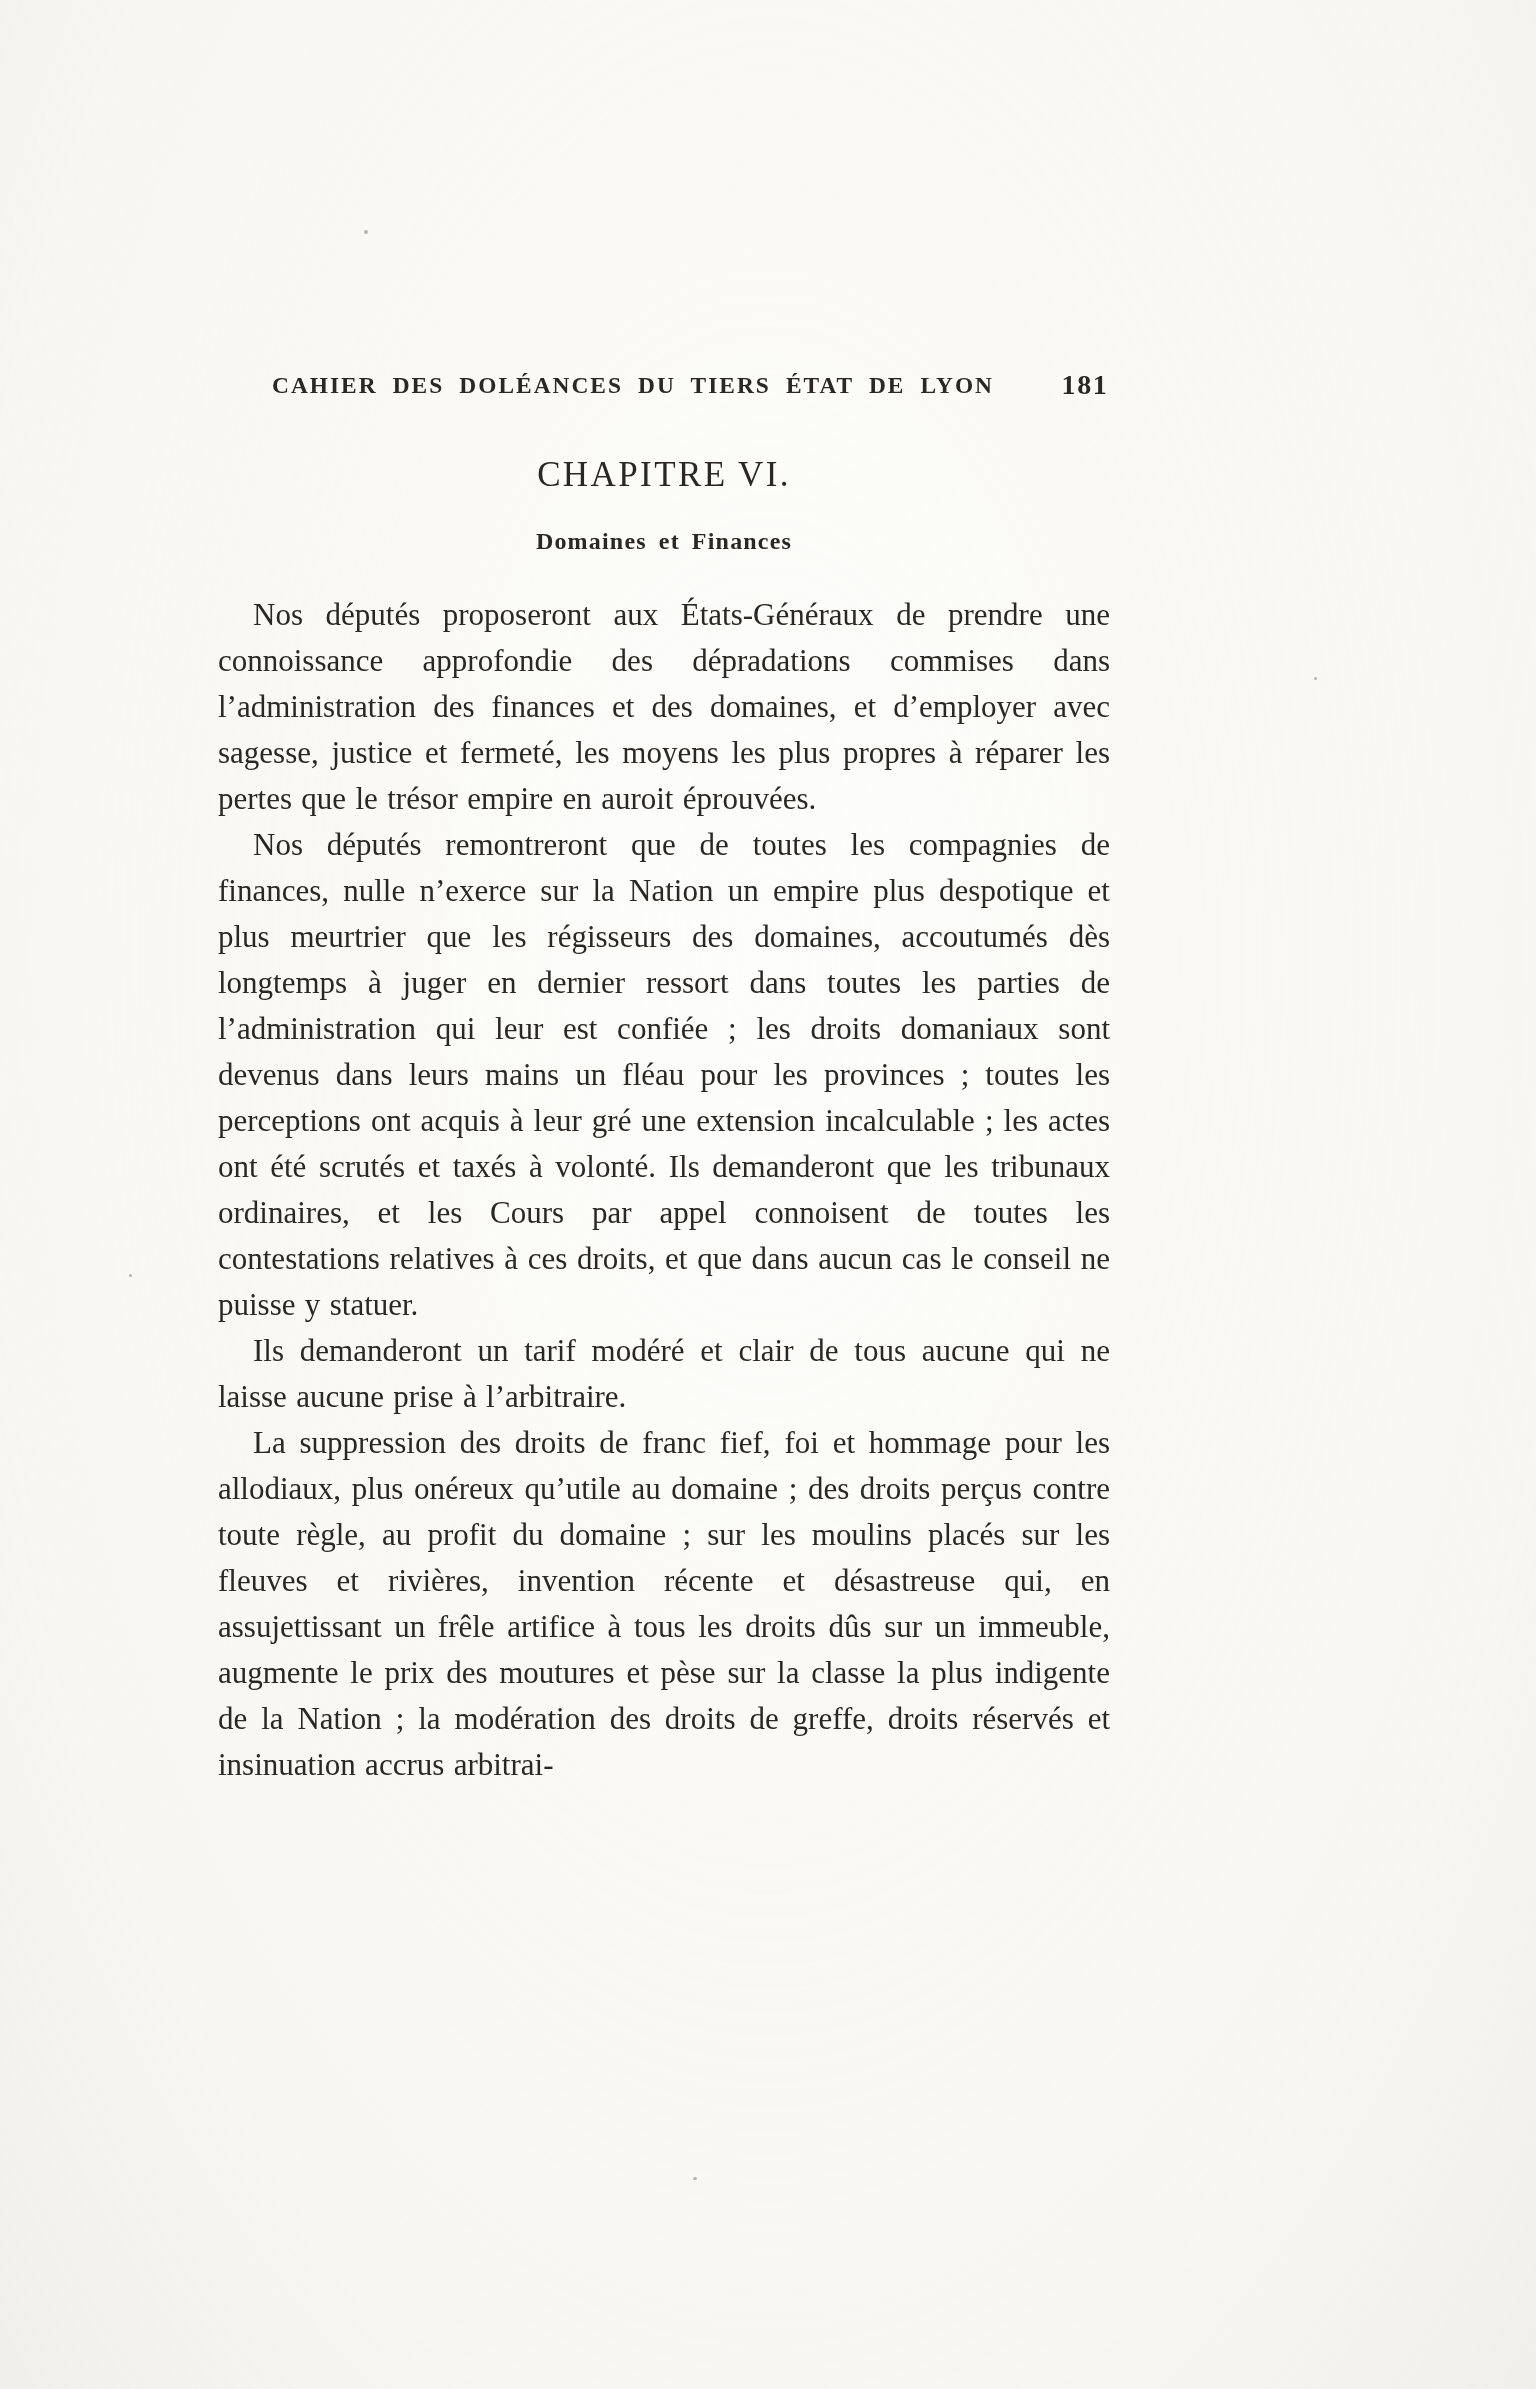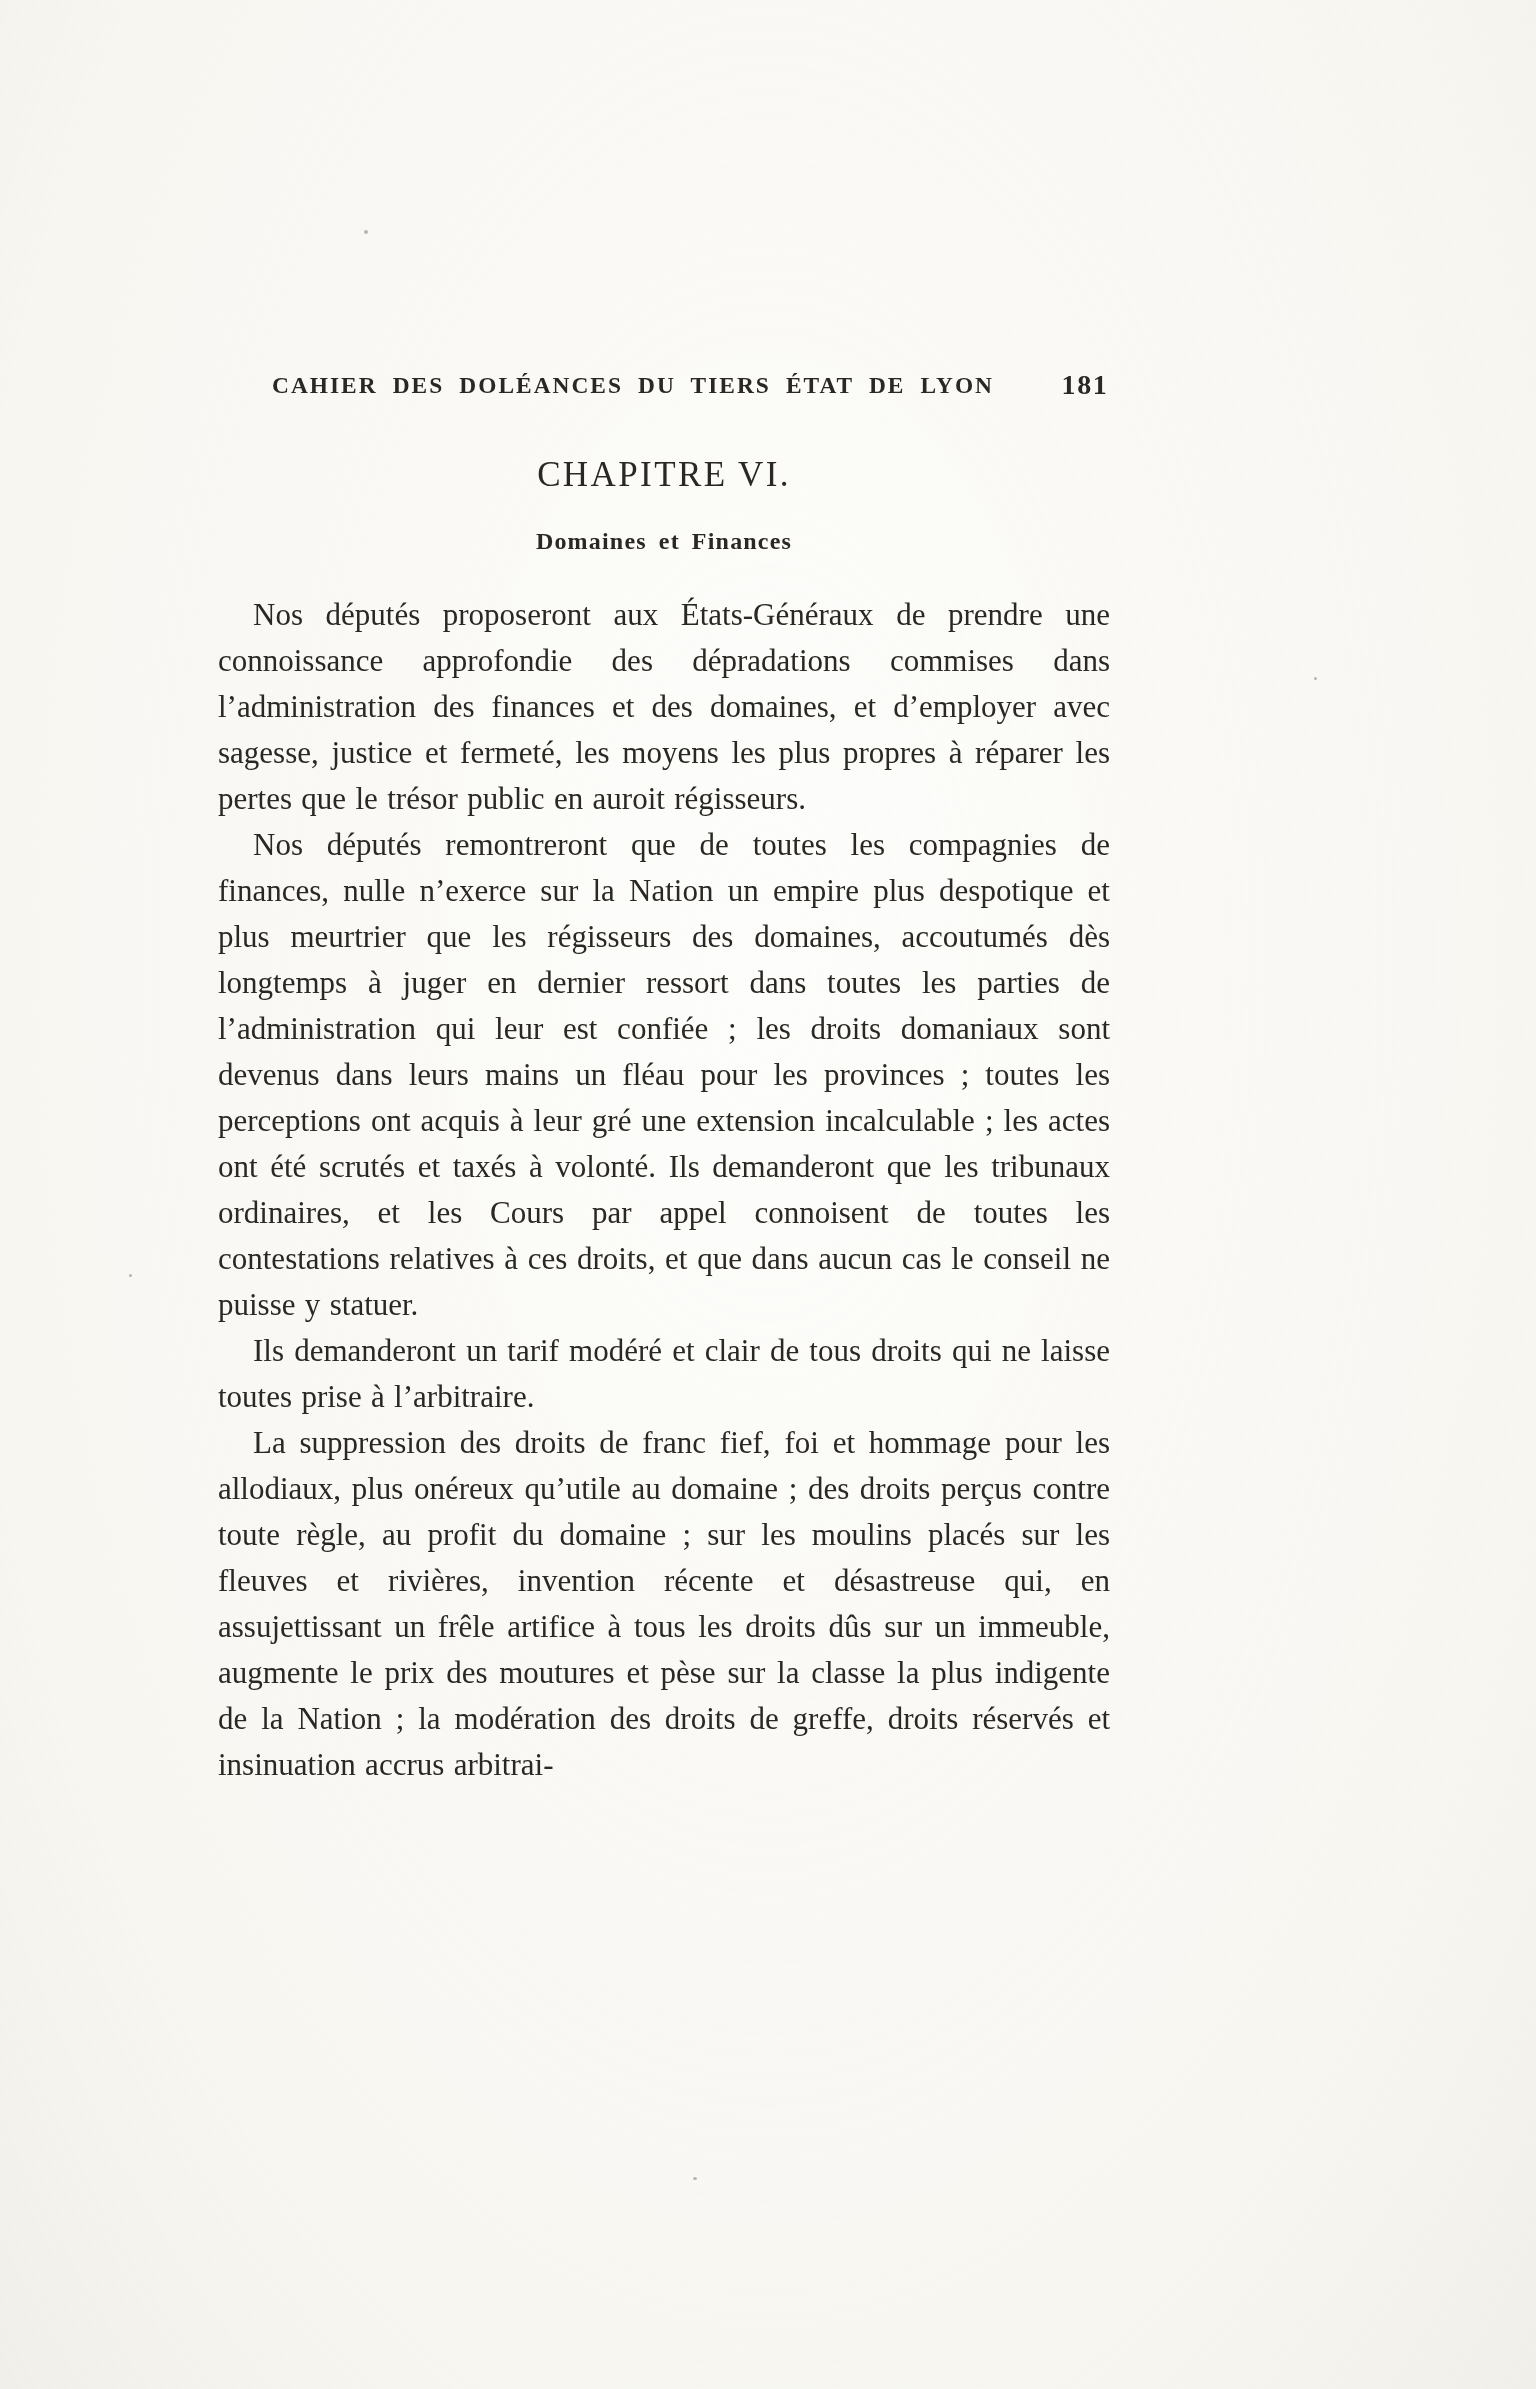--- a/index.html
+++ b/index.html
@@ -98,20 +98,20 @@
   <div class="running-header">
     <span class="header-title">CAHIER DES DOLÉANCES DU TIERS ÉTAT DE LYON</span>
     <span class="page-number">181</span>
   </div>
 
   <h1 class="chapter-title">CHAPITRE VI.</h1>
 
   <h2 class="section-title">Domaines et Finances</h2>
 
   <div class="body-text">
-    <p>Nos députés proposeront aux États-Généraux de prendre une connoissance approfondie des dépradations commises dans l’administration des finances et des domaines, et d’employer avec sagesse, justice et fermeté, les moyens les plus propres à réparer les pertes que le trésor public en auroit régisseurs.</p>
+    <p>Nos députés proposeront aux États-Généraux de prendre une connoissance approfondie des dépradations commises dans l’administration des finances et des domaines, et d’employer avec sagesse, justice et fermeté, les moyens les plus propres à réparer les pertes que le trésor empire en auroit éprouvées.</p>
     <p>Nos députés remontreront que de toutes les compagnies de finances, nulle n’exerce sur la Nation un empire plus despotique et plus meurtrier que les régisseurs des domaines, accoutumés dès longtemps à juger en dernier ressort dans toutes les parties de l’administration qui leur est confiée ; les droits domaniaux sont devenus dans leurs mains un fléau pour les provinces ; toutes les perceptions ont acquis à leur gré une extension incalculable ; les actes ont été scrutés et taxés à volonté. Ils demanderont que les tribunaux ordinaires, et les Cours par appel connoisent de toutes les contestations relatives à ces droits, et que dans aucun cas le conseil ne puisse y statuer.</p>
-    <p>Ils demanderont un tarif modéré et clair de tous droits qui ne laisse toutes prise à l’arbitraire.</p>
+    <p>Ils demanderont un tarif modéré et clair de tous aucune qui ne laisse aucune prise à l’arbitraire.</p>
     <p>La suppression des droits de franc fief, foi et hommage pour les allodiaux, plus onéreux qu’utile au domaine ; des droits perçus contre toute règle, au profit du domaine ; sur les moulins placés sur les fleuves et rivières, invention récente et désastreuse qui, en assujettissant un frêle artifice à tous les droits dûs sur un immeuble, augmente le prix des moutures et pèse sur la classe la plus indigente de la Nation ; la modération des droits de greffe, droits réservés et insinuation accrus arbitrai-</p>
   </div>
 
 </div>
 
 
 </body></html>

